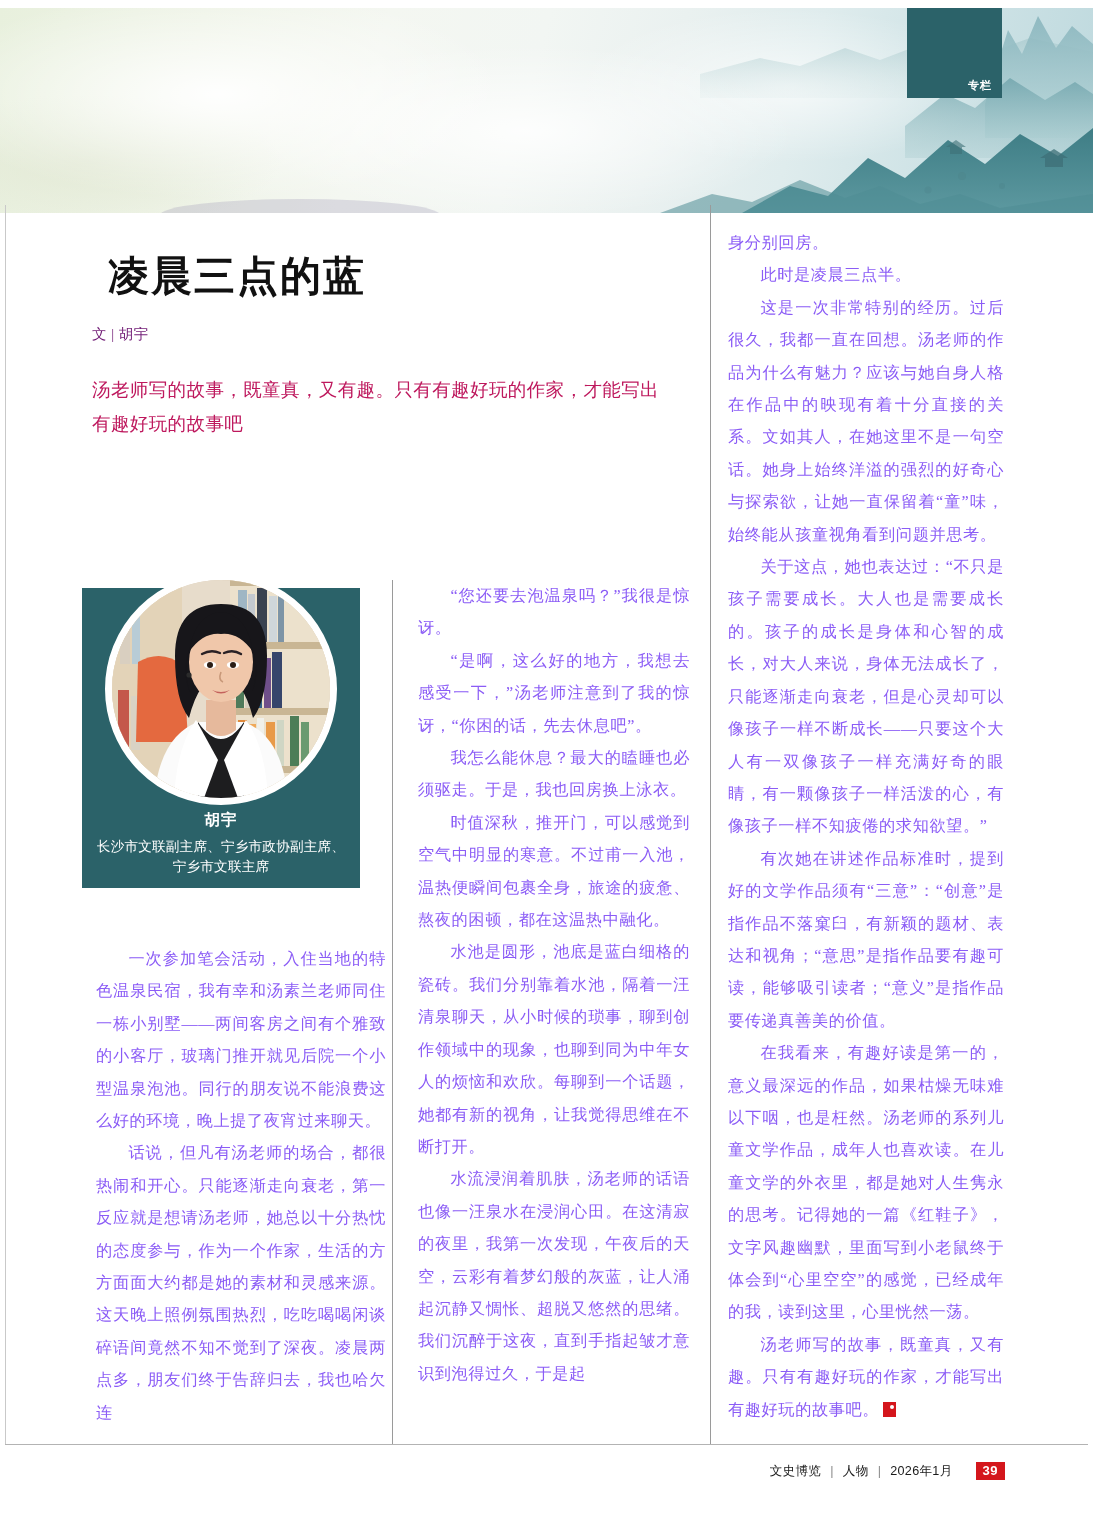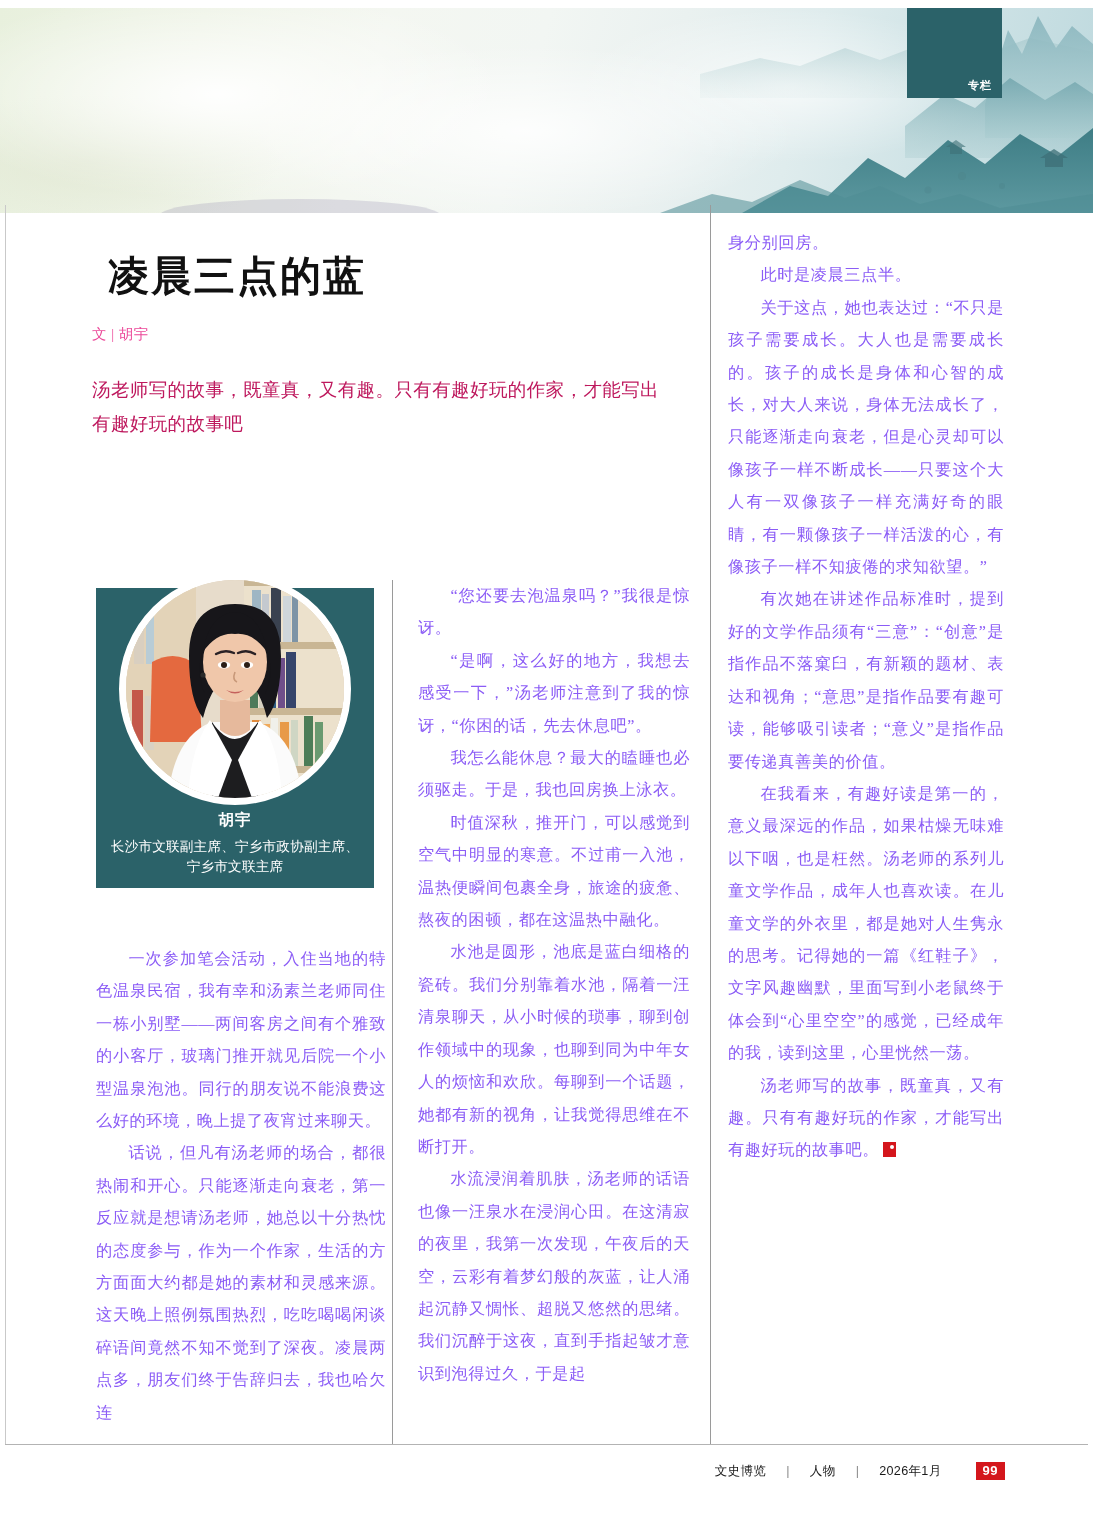--- a/index.html
+++ b/index.html
@@ -53,32 +53,32 @@
   #article{
     position:absolute;left:0;top:205px;width:1093px;height:1245px;
   }
   #title-block{position:absolute;left:92px;top:33px;width:580px;}
   #article-title{
     font-family:"Liberation Sans","DejaVu Sans",sans-serif;
     font-weight:bold;font-size:41px;color:#111;letter-spacing:2px;
     line-height:1.1;margin:16px;
   }
   #byline{
-    margin-top:26px;font-size:14.5px;color:#ec4899;letter-spacing:.5px;
+    margin-top:26px;font-size:14.5px;color:#701a75;letter-spacing:.5px;
     font-family:"Liberation Serif","DejaVu Serif",serif;
   }
   #lead-paragraph{
     position:absolute;left:92px;top:168px;width:570px;
     font-family:"Liberation Sans","DejaVu Sans",sans-serif;
     font-size:18.5px;line-height:1.85;color:#be185d;letter-spacing:.4px;
   }
 
   
   #author-card{
-    position:absolute;left:96px;top:383px;width:278px;height:300px;
+    position:absolute;left:82px;top:383px;width:278px;height:300px;
     background:#2b6269;
     color:#fff;text-align:center;
   }
   #author-photo{
     position:absolute;left:50%;top:-15px;transform:translateX(-50%);
     width:218px;height:218px;border-radius:50%;
     border:7px solid #ffffff;
     overflow:hidden;
     background:#d8c6ae;
   }
@@ -125,21 +125,21 @@
     width:4px;height:4px;background:#fff;border-radius:50%;
   }
 
   
   #footer-rule{
     position:absolute;left:5px;top:1444px;width:1083px;height:1px;
     background:#b3b3b3;
   }
   #footer{
     position:absolute;right:88px;top:1462px;
-    display:flex;align-items:center;gap:20px;
+    display:flex;align-items:center;gap:9px;
     font-family:"Liberation Sans","DejaVu Sans",sans-serif;
     font-size:12.6px;color:#1a1a1a;letter-spacing:.3px;
   }
   #footer .sep{color:#8a8a8a;}
   #page-number{
     background:#d4161c;color:#ffffff;
     font-weight:bold;font-size:13px;
     padding:1px 7px 2px 7px;margin-left:14px;letter-spacing:.5px;
   }
 </style>
@@ -288,29 +288,30 @@
       <p>“您还要去泡温泉吗？”我很是惊讶。</p>
       <p>“是啊，这么好的地方，我想去感受一下，”汤老师注意到了我的惊讶，“你困的话，先去休息吧”。</p>
       <p>我怎么能休息？最大的瞌睡也必须驱走。于是，我也回房换上泳衣。</p>
       <p>时值深秋，推开门，可以感觉到空气中明显的寒意。不过甫一入池，温热便瞬间包裹全身，旅途的疲惫、熬夜的困顿，都在这温热中融化。</p>
       <p>水池是圆形，池底是蓝白细格的瓷砖。我们分别靠着水池，隔着一汪清泉聊天，从小时候的琐事，聊到创作领域中的现象，也聊到同为中年女人的烦恼和欢欣。每聊到一个话题，她都有新的视角，让我觉得思维在不断打开。</p>
       <p>水流浸润着肌肤，汤老师的话语也像一汪泉水在浸润心田。在这清寂的夜里，我第一次发现，午夜后的天空，云彩有着梦幻般的灰蓝，让人涌起沉静又惆怅、超脱又悠然的思绪。我们沉醉于这夜，直到手指起皱才意识到泡得过久，于是起</p>
     </div>
   <div class="col-text" id="col-right">
       <p style="text-indent: 0px;">身分别回房。</p>
       <p>此时是凌晨三点半。</p>
+      <p>这是一次非常特别的经历。过后很久，我都一直在回想。汤老师的作品为什么有魅力？应该与她自身人格在作品中的映现有着十分直接的关系。文如其人，在她这里不是一句空话。她身上始终洋溢的强烈的好奇心与探索欲，让她一直保留着“童”味，始终能从孩童视角看到问题并思考。</p>
       <p>关于这点，她也表达过：“不只是孩子需要成长。大人也是需要成长的。孩子的成长是身体和心智的成长，对大人来说，身体无法成长了，只能逐渐走向衰老，但是心灵却可以像孩子一样不断成长——只要这个大人有一双像孩子一样充满好奇的眼睛，有一颗像孩子一样活泼的心，有像孩子一样不知疲倦的求知欲望。”</p>
       <p>有次她在讲述作品标准时，提到好的文学作品须有“三意”：“创意”是指作品不落窠臼，有新颖的题材、表达和视角；“意思”是指作品要有趣可读，能够吸引读者；“意义”是指作品要传递真善美的价值。</p>
       <p>在我看来，有趣好读是第一的，意义最深远的作品，如果枯燥无味难以下咽，也是枉然。汤老师的系列儿童文学作品，成年人也喜欢读。在儿童文学的外衣里，都是她对人生隽永的思考。记得她的一篇《红鞋子》，文字风趣幽默，里面写到小老鼠终于体会到“心里空空”的感觉，已经成年的我，读到这里，心里恍然一荡。</p>
       <p>汤老师写的故事，既童真，又有趣。只有有趣好玩的作家，才能写出有趣好玩的故事吧。<span class="endmark"></span></p>
     </div>
 
 </div>
 
 <div id="footer-rule"></div>
 <div id="footer">
   <span>文史博览</span>
   <span class="sep">|</span>
   <span>人物</span>
   <span class="sep">|</span>
   <span>2026年1月</span>
-  <span id="page-number">99</span>
+  <span id="page-number">39</span>
 </div>
 
 </body></html>

